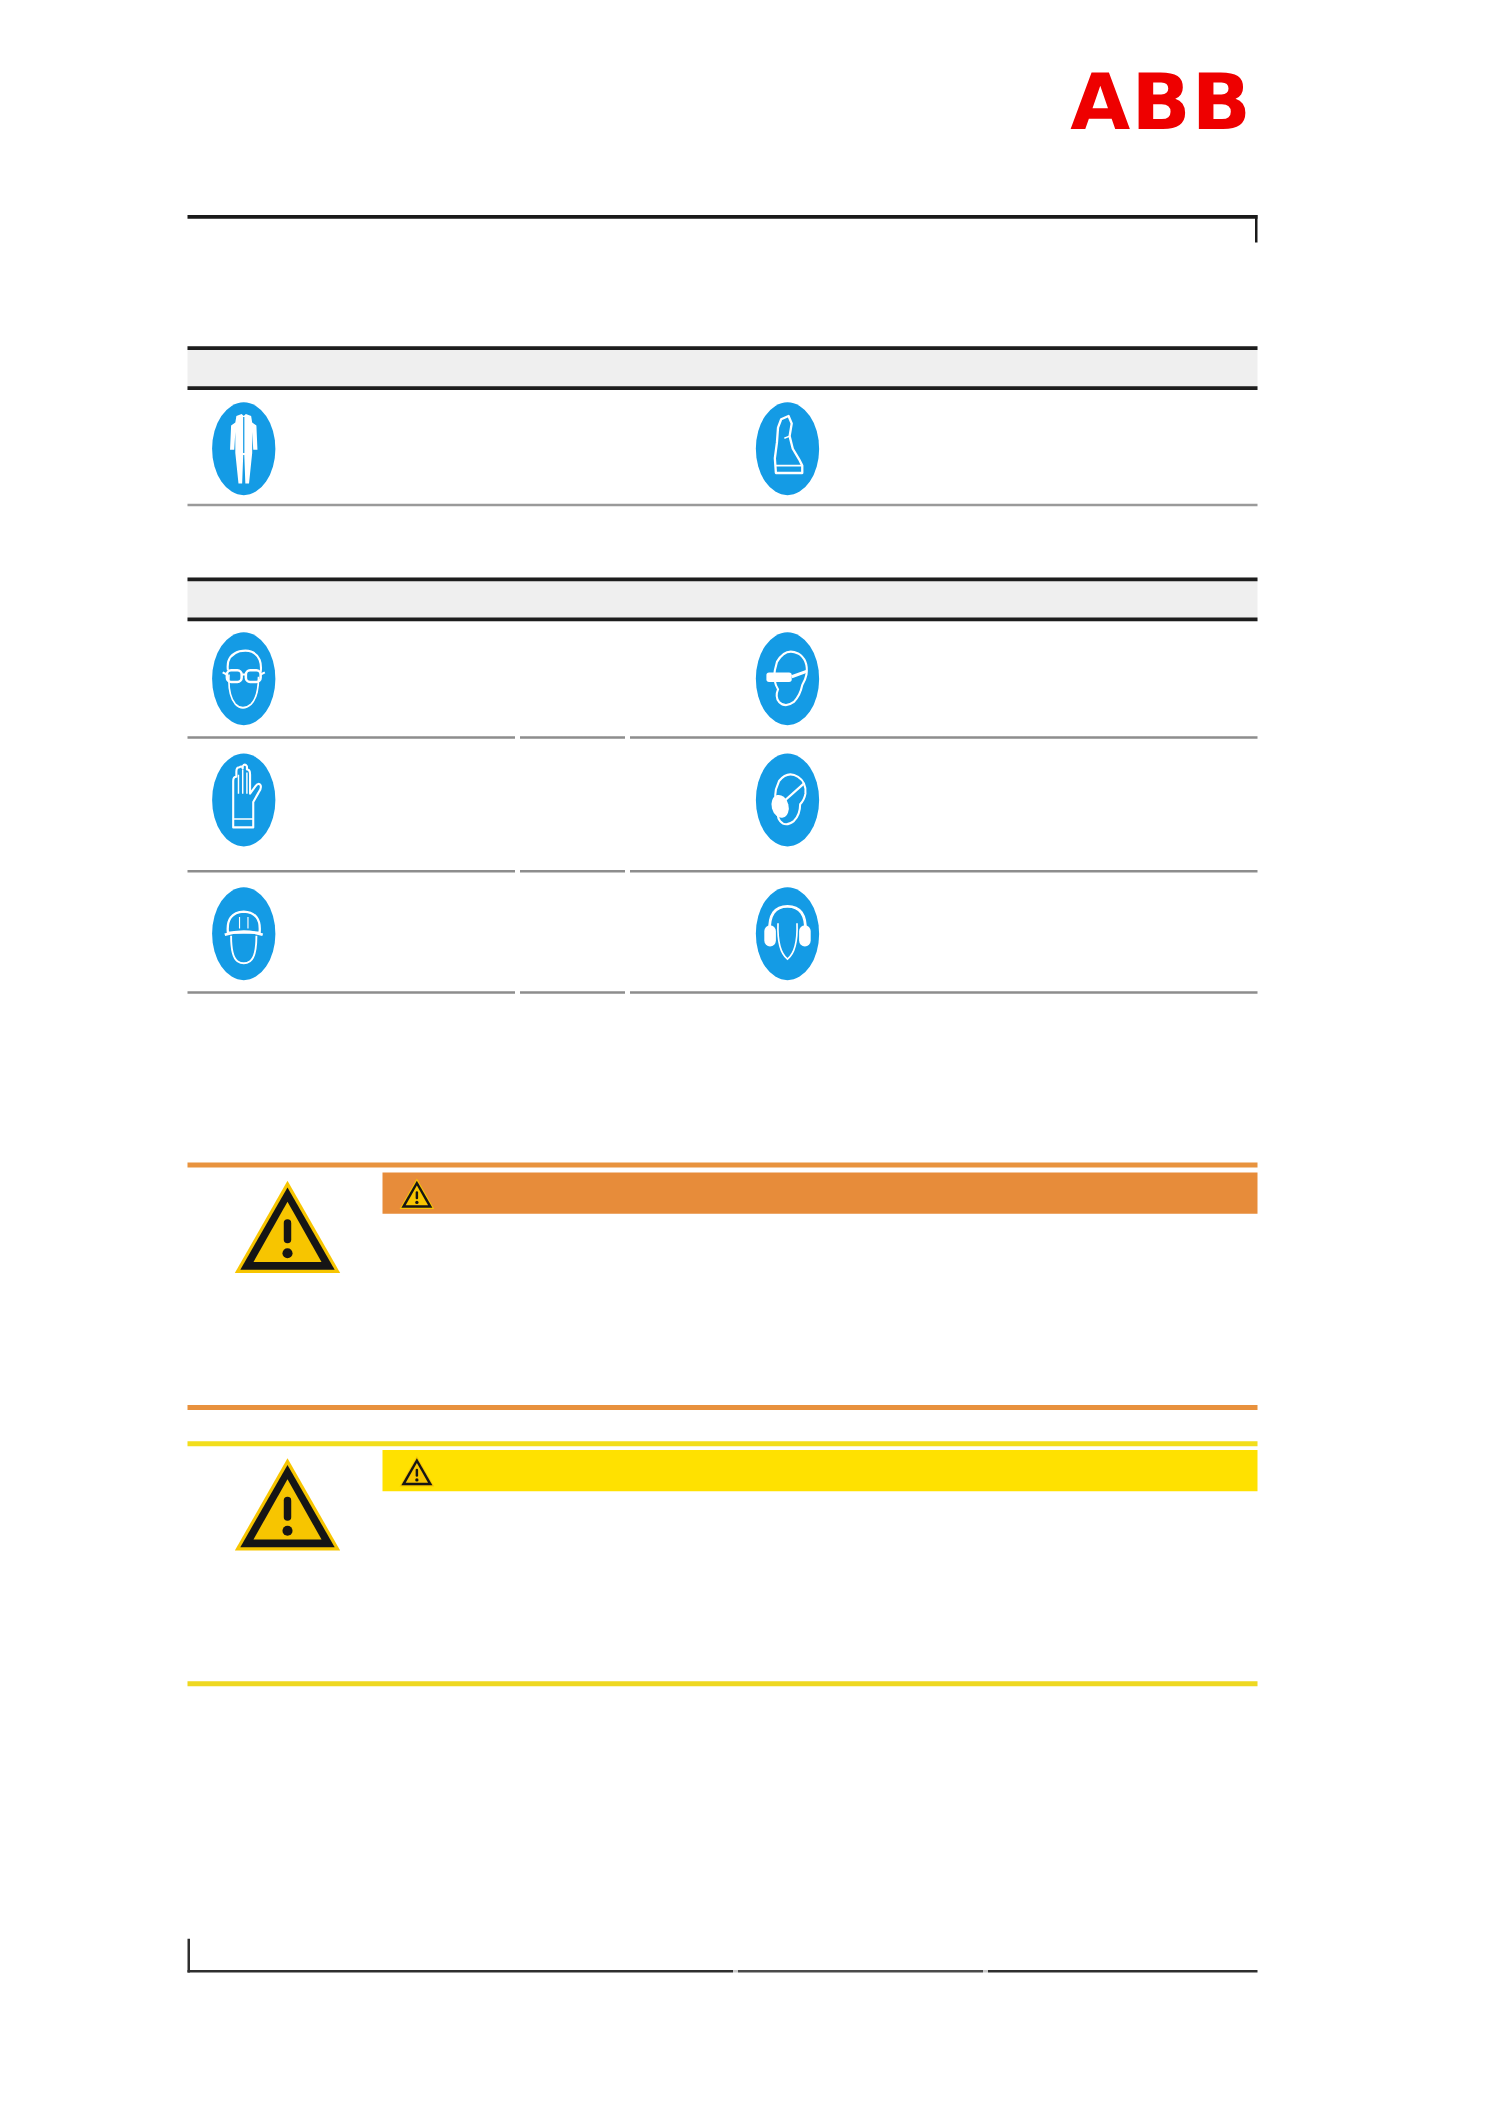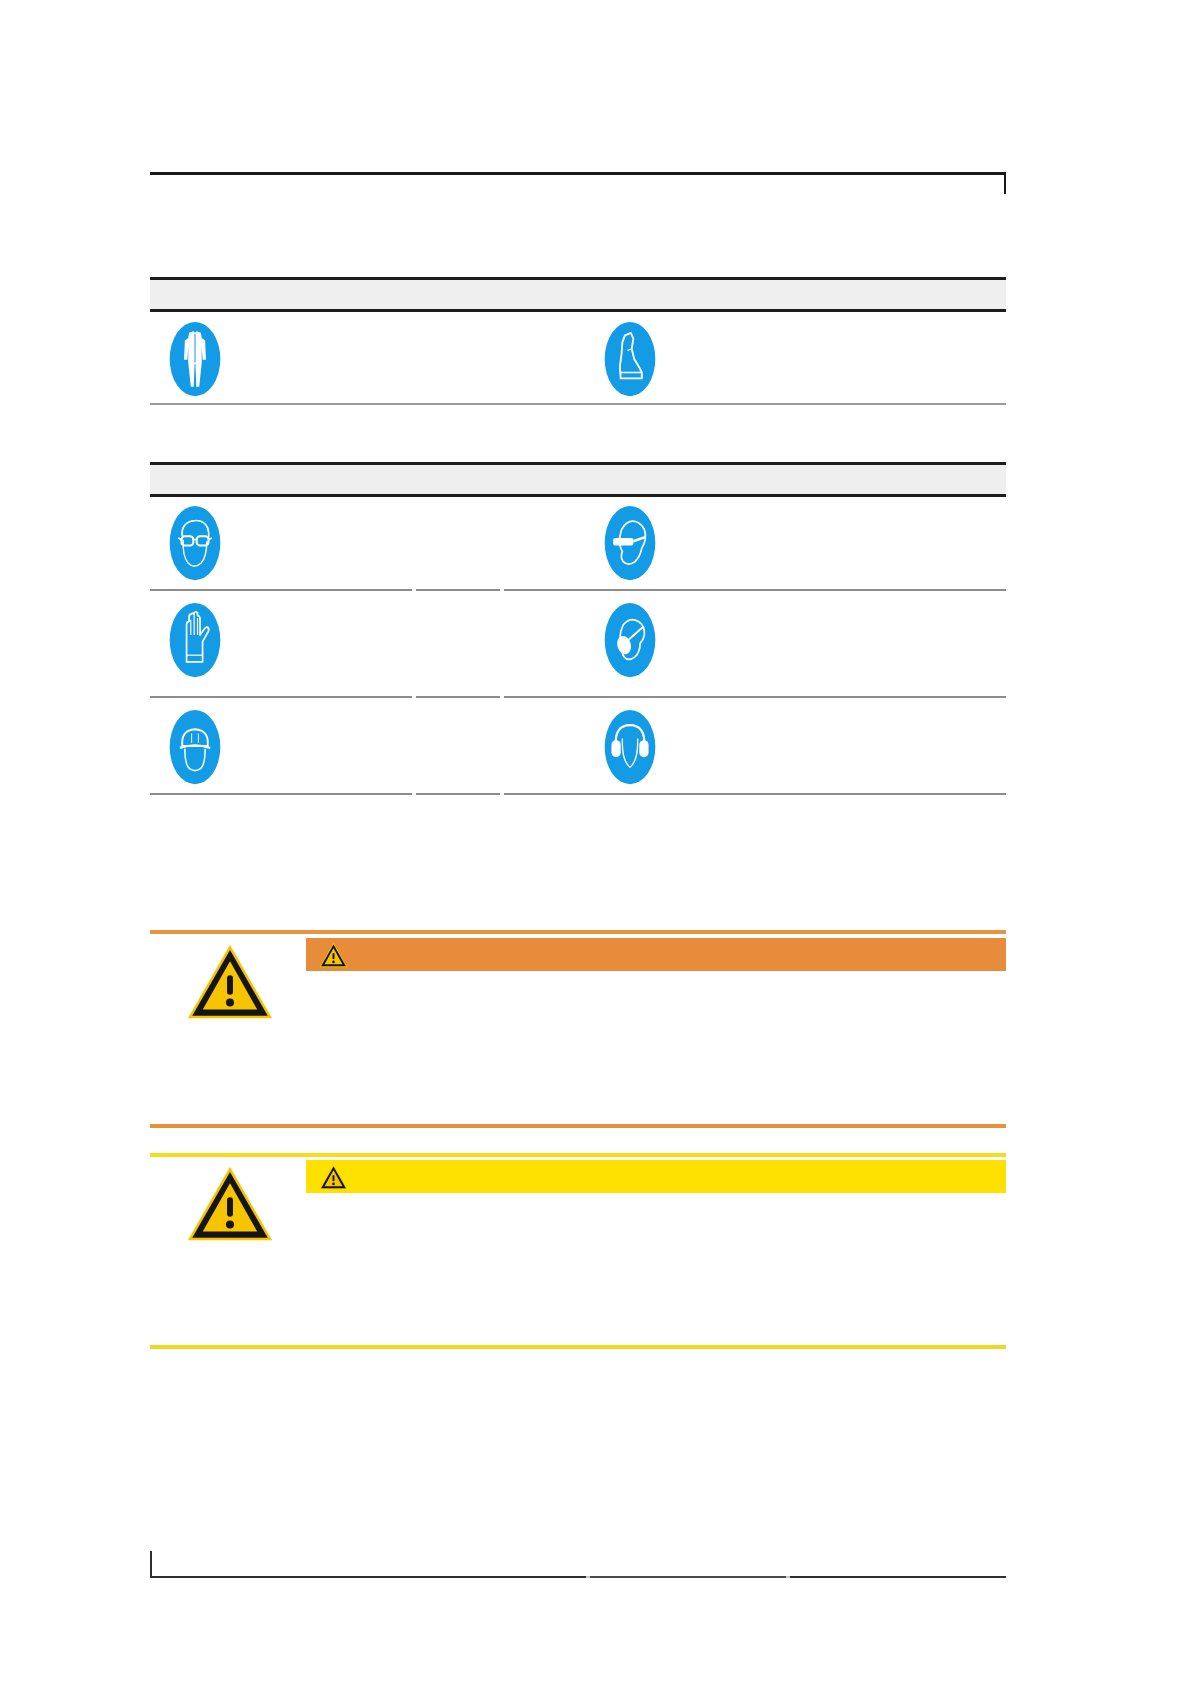--- a/index.html
+++ b/index.html
@@ -33,20 +33,25 @@
                   #c9c9c9 636px 640px,#2f2f2f 640px 100%);}
   
   .logo{left:850px;top:46px;width:158px;height:68px;}
   .logo svg{width:100%;height:100%;display:block;}
 </style>
 </head>
 <body>
 
 <div id="page">
 
+  <div class="abs logo">
+    <svg viewBox="0 0 158 68" aria-hidden="true">
+      <text x="79" y="57" text-anchor="middle" font-family="DejaVu Sans" font-size="62" font-weight="bold" letter-spacing="1" fill="#EE0000">ABB</text>
+    </svg>
+  </div>
 
   <div class="abs top-rule"></div>
   <div class="abs top-rule-tick"></div>
 
   <div class="abs tbl-header h1"></div>
   <div class="abs sign" style="left:168px;top:318px;">
       <svg viewBox="0 0 64 92">
         <ellipse cx="32" cy="46" rx="30" ry="44" fill="#149BE5"></ellipse>
         <path d="M25 15 L30 13 L32 15 L34 13 L39 15 L40 21 L44 24 L45 47 L41 47 L40 30 L40 50 L37 79 L33.5 79 L32.5 52 L31.5 52 L30.5 79 L27 79 L24 50 L24 30 L23 47 L19 47 L20 24 L24 21 Z" fill="#fff"></path>
         <path d="M32 16 L32 50" stroke="#149BE5" stroke-width="1.2"></path>

